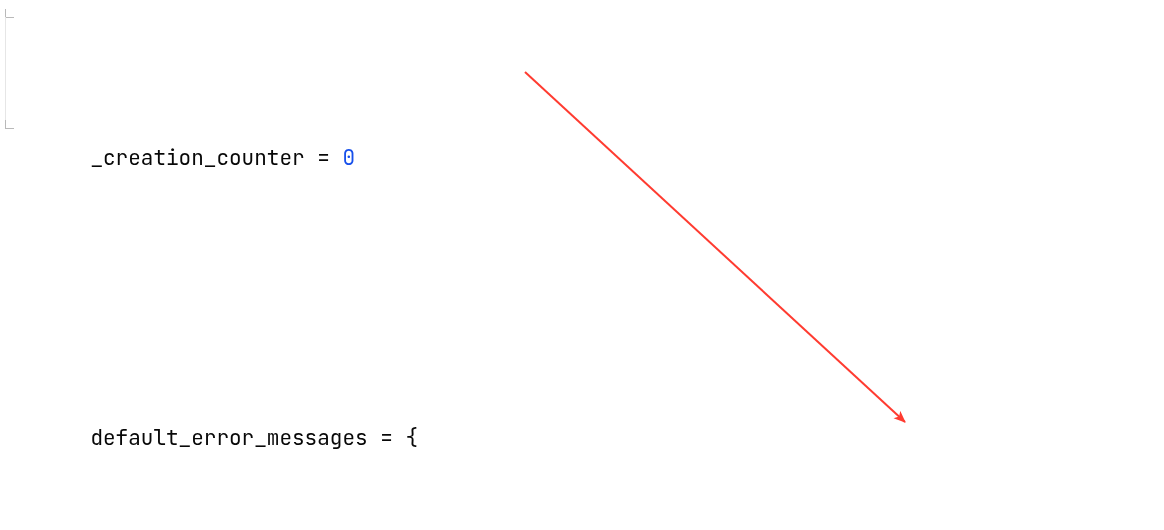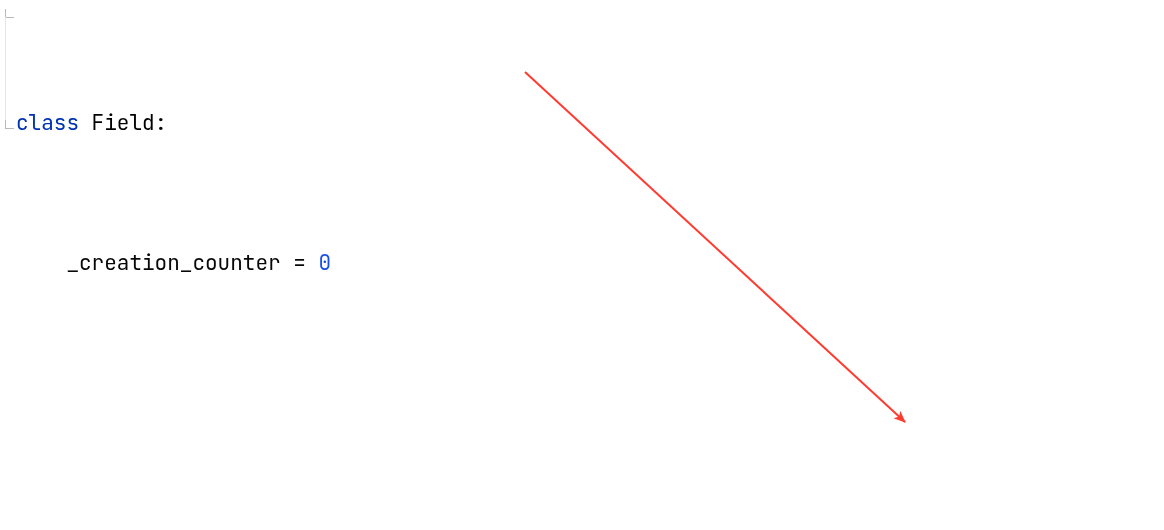--- a/index.html
+++ b/index.html
@@ -48,21 +48,21 @@
     width: 1150px;
   }
   .line {
     display: block;
     height: 35px;
     padding-left: 2px;
   }
   
   .kw   { color: #0033b3; }     
   .cls  { color: #000000; }     
-  .ident{ color: #080808; }     
+  .ident{ color: #080808; margin-left: 24px; }     
   .num  { color: #1750eb; }     
   .op   { color: #080808; }
   .pun  { color: #080808; }
 
   
   .arrow-svg {
     position: absolute;
     left: 0;
     top: 0;
     pointer-events: none;
@@ -74,21 +74,20 @@
 <div class="editor">
 
   <div class="gutter">
     <span class="fold-end" style="top:9px;"></span>
     <span class="fold-line" style="top:17px;height:108px;"></span>
     <span class="fold-end" style="top:120px;"></span>
   </div>
 
   <div class="code">
     
-    <span class="line"><span class="kw">class</span><span> </span><span class="cls">Field</span><span class="pun">:</span></span>
     
     <span class="line"><span>    </span><span class="ident">_creation_counter</span><span class="op"> = </span><span class="num">0</span></span>
     
     <span class="line"><span></span></span>
     
     <span class="line"><span>    </span><span class="ident">default_error_messages</span><span class="op"> = </span><span class="pun">{</span></span>
     
     
     
     

